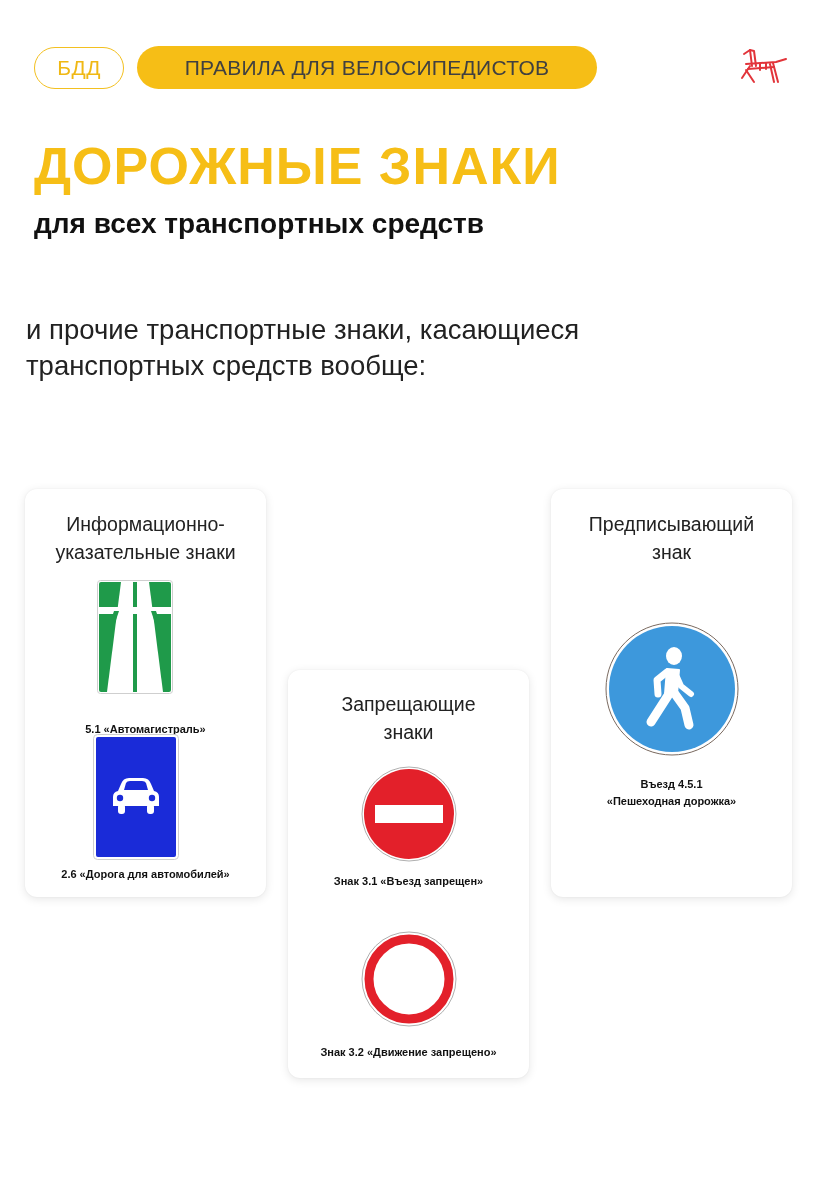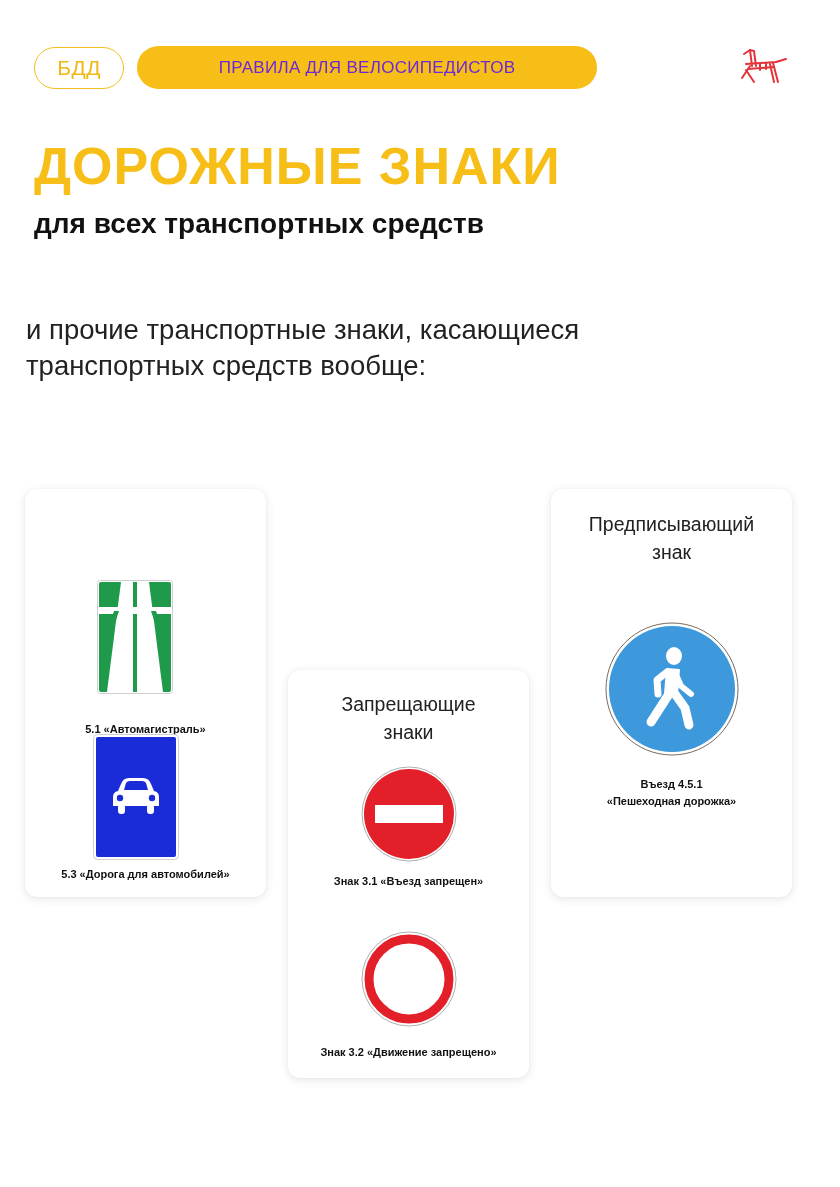--- a/index.html
+++ b/index.html
@@ -8,21 +8,21 @@
 
   .pill-outline {
     position: absolute; left: 34px; top: 47px; width: 90px; height: 42px;
     border: 1.5px solid #f3c020; border-radius: 21px;
     color: #f0b814; font-size: 21px; display: flex; align-items: center; justify-content: center;
     letter-spacing: 0.5px;
   }
   .pill-filled {
     position: absolute; left: 137px; top: 46px; width: 460px; height: 43px;
     background: #f6be16; border-radius: 22px;
-    color: #6d28d9; font-size: 17px; display: flex; align-items: center; justify-content: center;
+    color: #404040; font-size: 21px; display: flex; align-items: center; justify-content: center;
     letter-spacing: 0.3px;
   }
   .logo { position: absolute; left: 736px; top: 42px; width: 56px; height: 44px; }
 
   .title {
     position: absolute; left: 34px; top: 140px;
     font-size: 52px; font-weight: bold; color: #f6be16; letter-spacing: 1px; line-height: 1;
   }
   .subtitle {
     position: absolute; left: 34px; top: 210px;
@@ -77,20 +77,24 @@
 
 <div class="title">ДОРОЖНЫЕ ЗНАКИ</div>
 <div class="subtitle">для всех транспортных средств</div>
 
 <div class="intro">
   <span>и прочие транспортные знаки, касающиеся</span>
   <span>транспортных средств вообще:</span>
 </div>
 
 <div class="card" id="card-info">
+  <div class="card-title" style="top:21px;">
+    <span>Информационно-</span>
+    <span>указательные знаки</span>
+  </div>
 
   <svg class="sign" style="left:72px; top:91px;" width="76" height="114" viewBox="0 0 76 114">
     <rect x="0.5" y="0.5" width="75" height="113" rx="3" fill="#ffffff" stroke="#cfcfcf"></rect>
     <rect x="2" y="2" width="72" height="110" rx="2" fill="#1f9a4a"></rect>
     <polygon points="24,2 36,2 36,112 28,112 10,112" fill="#ffffff"></polygon>
     <polygon points="40,2 52,2 66,112 48,112 40,112" fill="#ffffff"></polygon>
     <rect x="36" y="2" width="4" height="110" fill="#1f9a4a"></rect>
     <rect x="2" y="27" width="72" height="4" fill="#ffffff"></rect>
     <polygon points="2,31 74,31 74,34 2,34" fill="#ffffff"></polygon>
     <polygon points="17,31 22,31 19,40 14,40" fill="#1f9a4a"></polygon>
@@ -103,21 +107,21 @@
     <rect x="3" y="3" width="80" height="120" rx="2" fill="#1a2bd8"></rect>
     <g fill="#ffffff">
       <path d="M28 50 Q30 44 36 44 L50 44 Q56 44 58 50 L61 57 Q66 58 66 63 L66 72 L20 72 L20 63 Q20 58 25 57 Z"></path>
       <rect x="25" y="70" width="7" height="10" rx="3"></rect>
       <rect x="54" y="70" width="7" height="10" rx="3"></rect>
     </g>
     <path d="M31 56 L33 49 Q34 47 37 47 L49 47 Q52 47 53 49 L55 56 Z" fill="#1a2bd8"></path>
     <circle cx="27" cy="64" r="3.2" fill="#1a2bd8"></circle>
     <circle cx="59" cy="64" r="3.2" fill="#1a2bd8"></circle>
   </svg>
-  <div class="caption" style="top:377px;">5.3 «Дорога для автомобилей»</div>
+  <div class="caption" style="top:377px;">2.6 «Дорога для автомобилей»</div>
 </div>
 
 <div class="card" id="card-prohibit">
   <div class="card-title" style="top:20px;">
     <span>Запрещающие</span>
     <span>знаки</span>
   </div>
 
   <svg class="sign" style="left:73px; top:96px;" width="96" height="96" viewBox="0 0 96 96">
     <circle cx="48" cy="48" r="47" fill="#ffffff" stroke="#9a9a9a" stroke-width="0.8"></circle>

